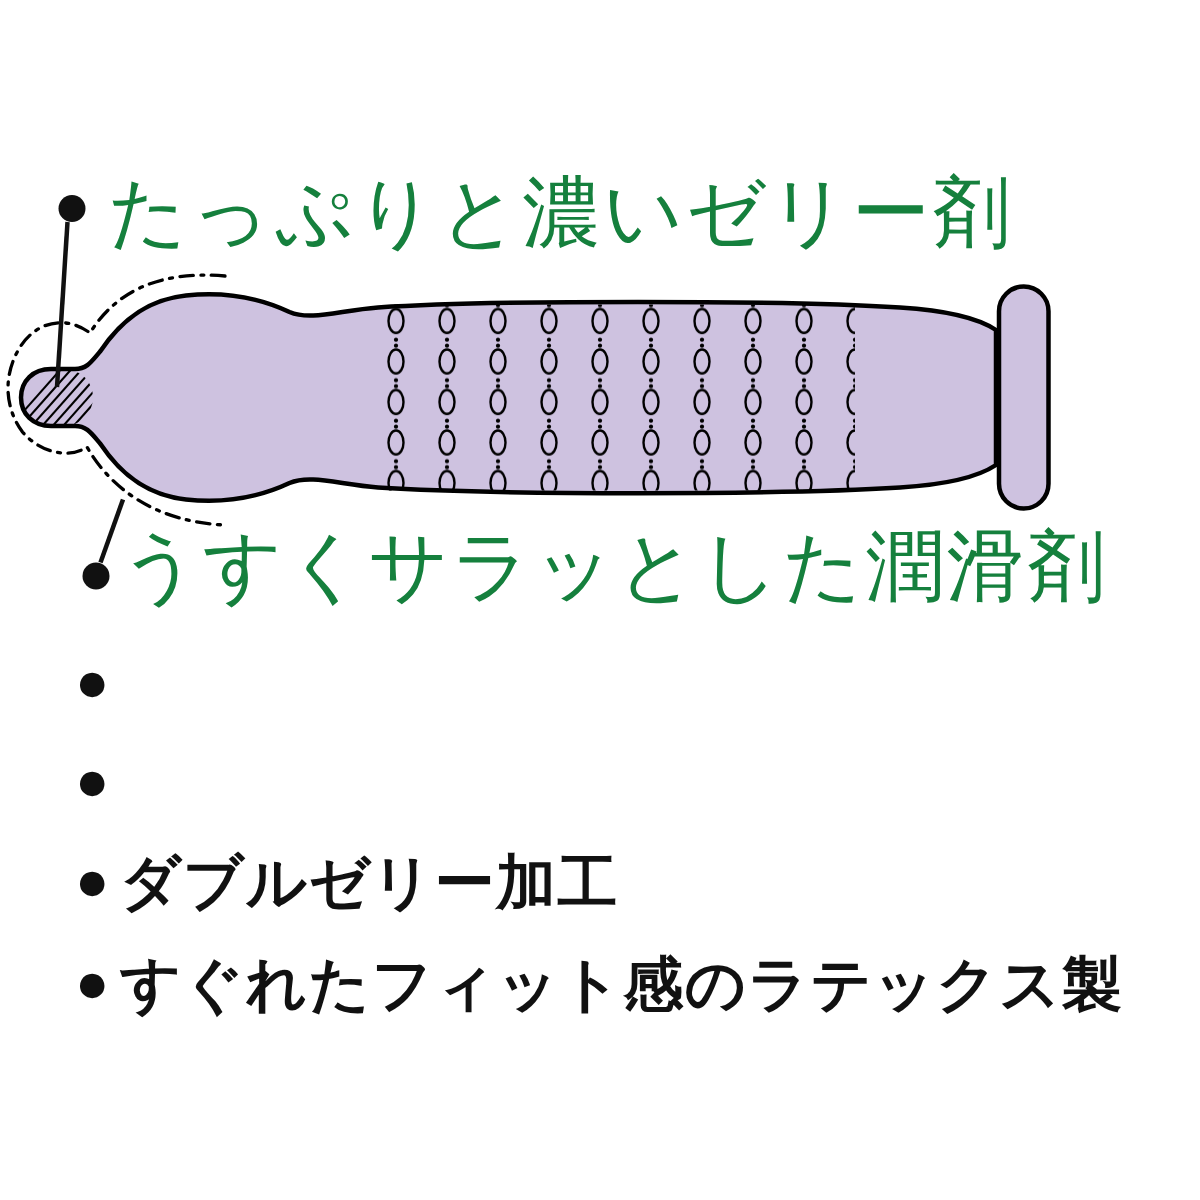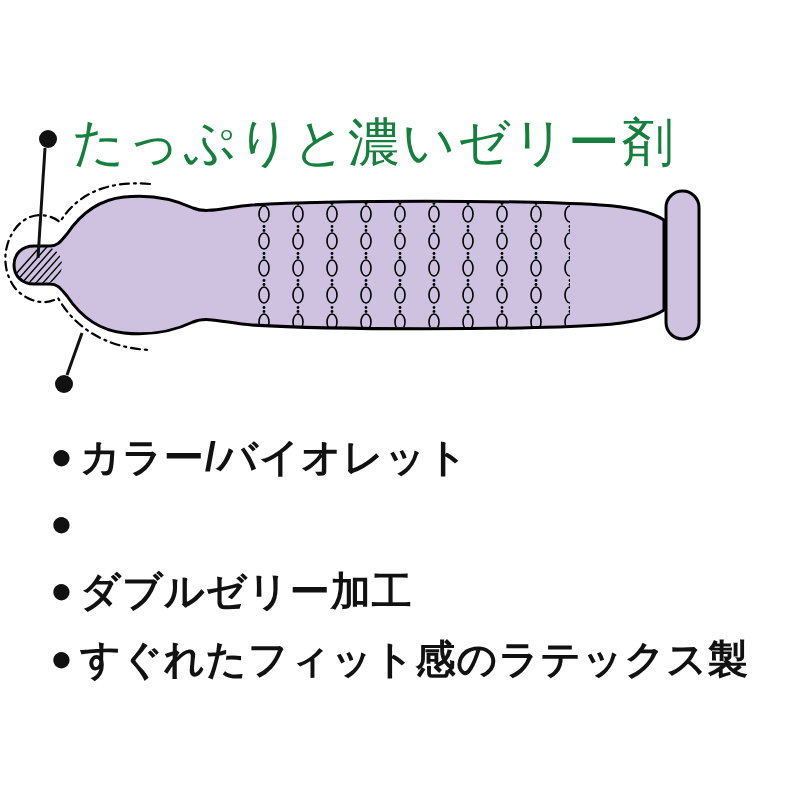--- a/index.html
+++ b/index.html
@@ -63,25 +63,25 @@
     </g>
 
     <g>
       <circle cx="64" cy="384" r="9" fill="#111"></circle>
       <line x1="67" y1="375" x2="82" y2="333" stroke="#111" stroke-width="3"></line>
     </g>
   </svg>
 
   <div class="headline top">たっぷりと濃いゼリー剤</div>
 
+  <div class="headline bottom">うすくサラッとした潤滑剤</div>
 
   <div class="features">
     <div class="feat">
       <span class="bullet">●</span>
-      <span>カラー/バイオレット</span>
     </div>
     <div class="feat">
       <span class="bullet">●</span>
     </div>
     <div class="feat">
       <span class="bullet">●</span>
       <span>ダブルゼリー加工</span>
     </div>
     <div class="feat">
       <span class="bullet">●</span>

